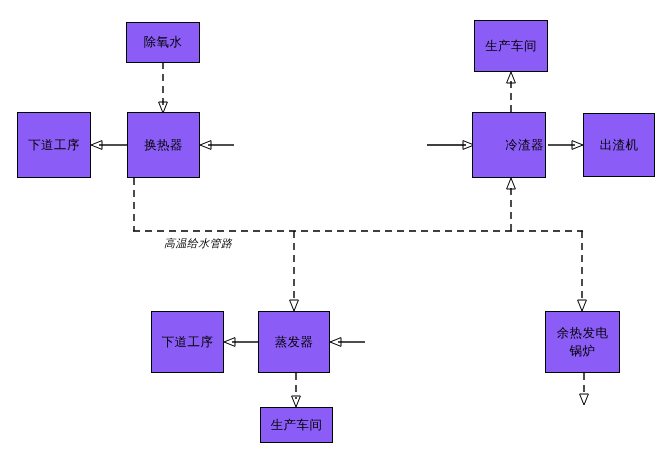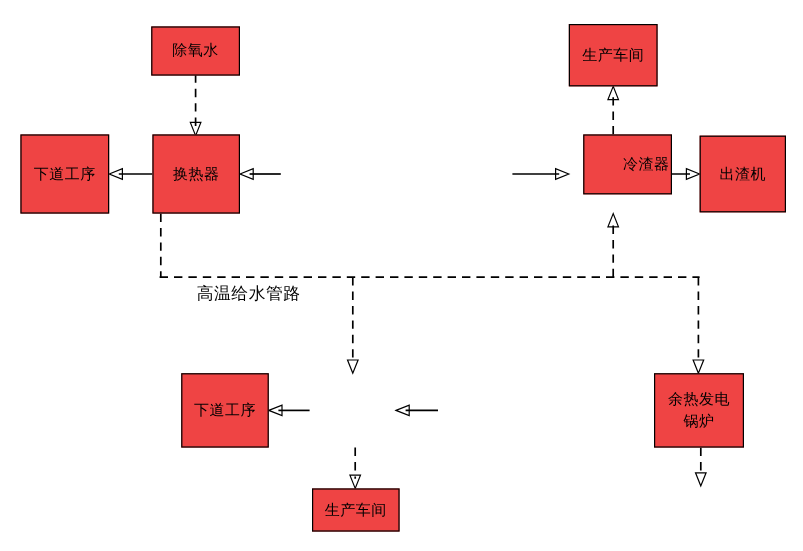--- a/index.html
+++ b/index.html
@@ -7,39 +7,40 @@
     position:relative;
     width:669px;height:459px;
     background:#ffffff;
     font-family:"DejaVu Sans","Liberation Sans",sans-serif;
     overflow:hidden;
   }
   .node{
     position:absolute;
     box-sizing:border-box;
     border:1px solid #000000;
-    background:#ef4444;
+    background:#8b5cf6;
     display:flex;
     align-items:center;
     justify-content:center;
     text-align:center;
     font-size:12.5px;
     line-height:1.45;
     color:#000000;
     letter-spacing:0.4px;
     white-space:pre-line;
     z-index:3;
   }
   .label{
     position:absolute;
-    font-size:14px;
+    font-size:11px;
     color:#000000;
     letter-spacing:0.4px;
     white-space:nowrap;
     z-index:4;
+    font-style:italic;
   }
   .edge{position:absolute;left:0;top:0;width:669px;height:459px;z-index:1;}
   .edge line,.edge path{stroke:#000000;fill:none;}
   .solid{stroke-width:1.4px;}
   .dash{stroke-width:1.4px;stroke-dasharray:7 5;}
   .ahead{fill:#000000;stroke:none;}
 </style>
 </head>
 <body>
 
@@ -122,26 +123,27 @@
   <div class="node" style="left:126px;top:22px;width:74px;height:41px;">除氧水</div>
 
   <div class="node" style="left:17px;top:112px;width:74px;height:66px;">下道工序</div>
 
   <div class="node" style="left:127px;top:112px;width:73px;height:66px;">换热器</div>
 
 
   <div class="node" style="left:474px;top:20px;width:74px;height:52px;">生产车间</div>
 
 
-  <div class="node" style="left:486px;top:112px;width:74px;height:50px;padding-left:31px;">冷渣器</div>
+  <div class="node" style="left:472px;top:112px;width:74px;height:66px;padding-left:31px;">冷渣器</div>
 
   <div class="node" style="left:583px;top:113px;width:72px;height:64px;">出渣机</div>
 
   <div class="node" style="left:151px;top:311px;width:73px;height:62px;">下道工序</div>
 
+  <div class="node" style="left:258px;top:311px;width:72px;height:62px;">蒸发器</div>
 
 
   <div class="node" style="left:260px;top:407px;width:73px;height:36px;">生产车间</div>
 
   <div class="node" style="left:545px;top:311px;width:75px;height:62px;">余热发电
 锅炉</div>
 
 
   <div class="label" style="left:164px;top:236px;">高温给水管路</div>
 

